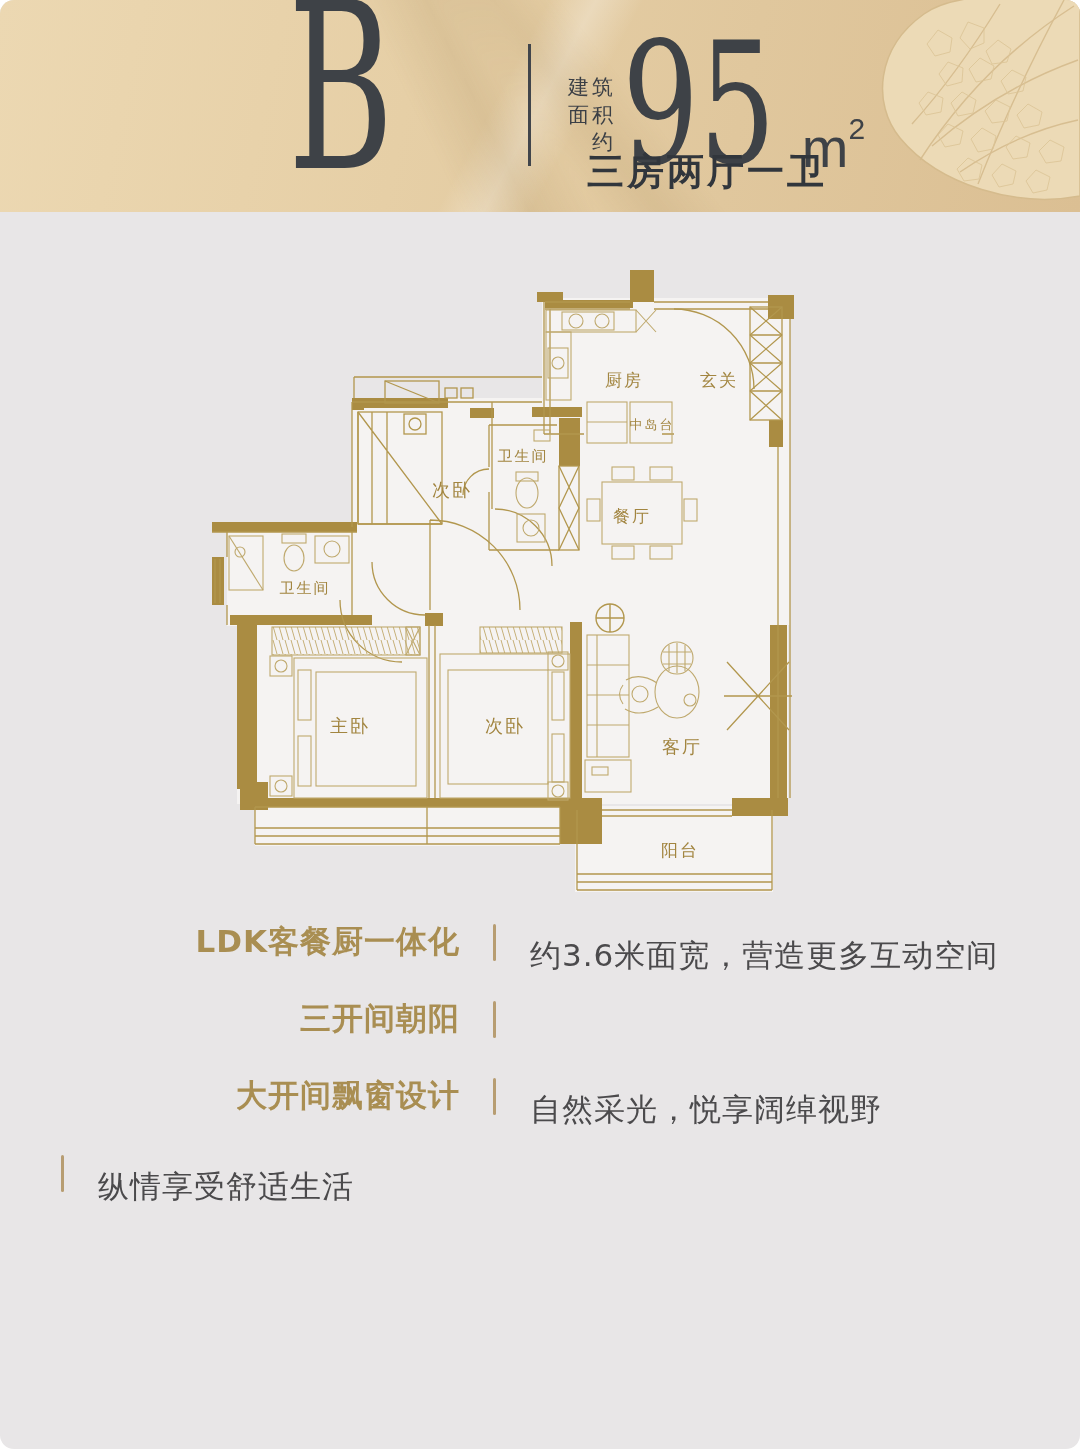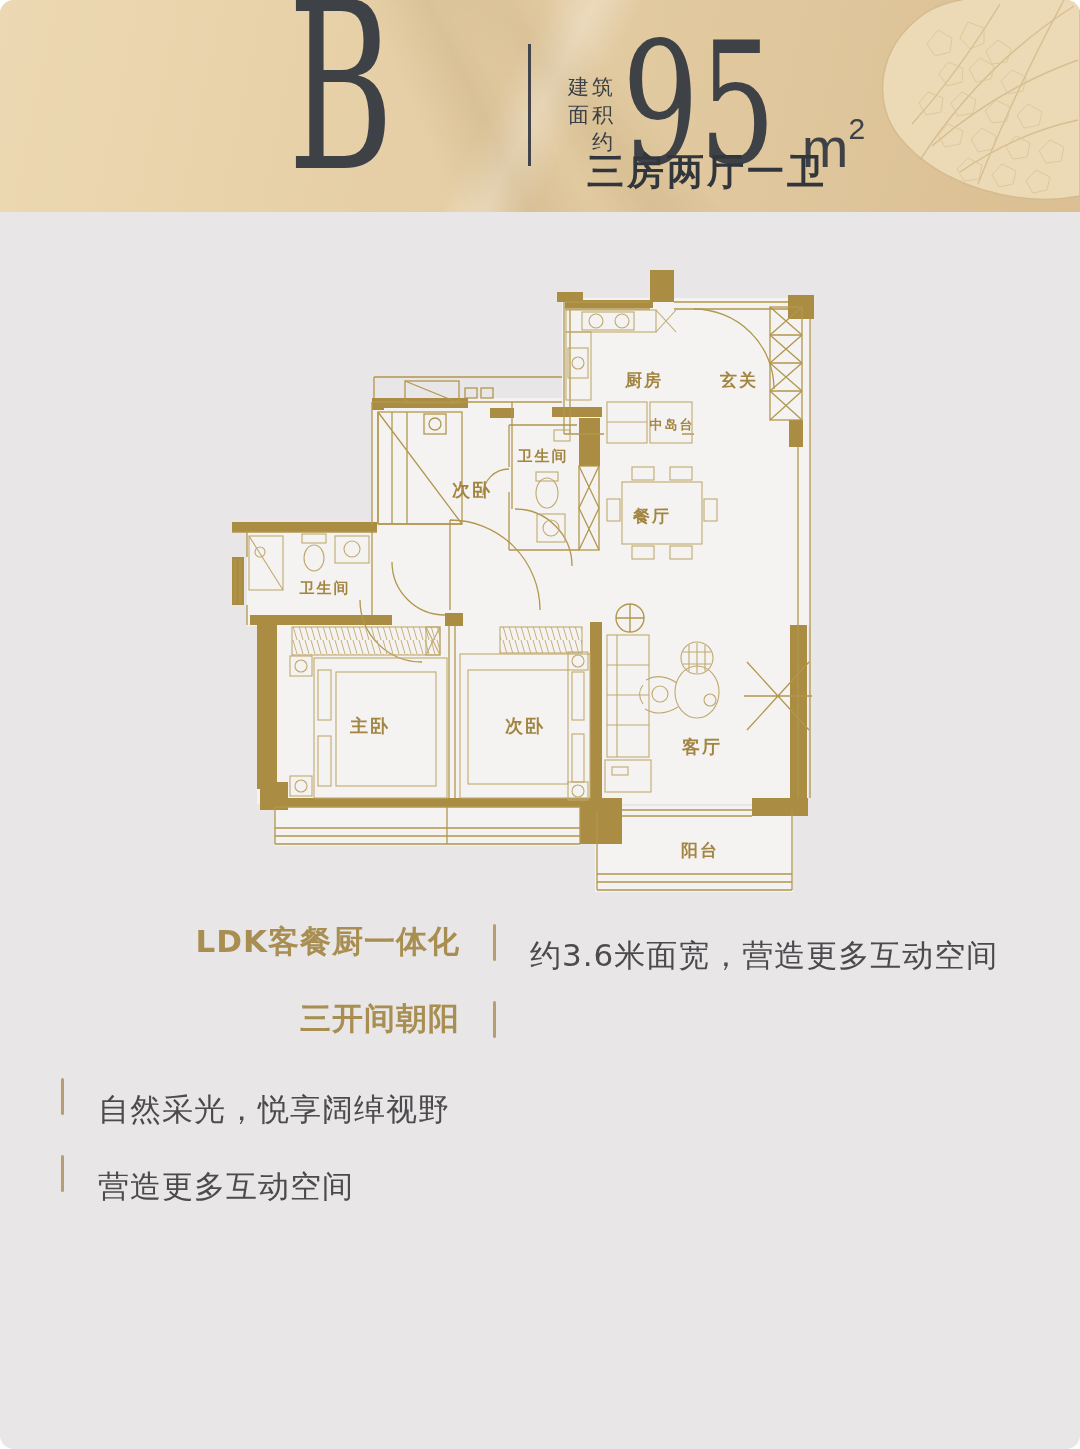--- a/index.html
+++ b/index.html
@@ -51,21 +51,21 @@
   .area-unit{
     font-family:Liberation Sans, sans-serif;
     font-size:56px;color:#3e4247;margin-left:-34px;margin-top:72px;letter-spacing:0;
   }
   .area-unit sup{font-size:30px;vertical-align:28px;}
   .layout-summary{
     position:absolute;left:587px;top:147px;
     font-size:37px;font-weight:bold;color:#31363c;letter-spacing:3px;white-space:nowrap;
   }
   
-  .plan-wrap{position:absolute;left:232px;top:262px;width:600px;height:650px;font-weight:bold;}
+  .plan-wrap{position:absolute;left:212px;top:262px;width:600px;height:650px;}
   .plan-wrap svg text{
     font-family:"DejaVu Sans","Liberation Sans",sans-serif;
     fill:#a28540;letter-spacing:2px;
   }
   
   .features{position:absolute;left:0;top:916px;width:1080px;padding-left:28px;}
   .f-row{display:flex;align-items:center;height:52px;margin-bottom:25px;}
   .f-title{
     width:432px;text-align:right;font-size:31px;font-weight:bold;
     color:#a98e52;letter-spacing:1px;
@@ -280,22 +280,23 @@
     <div class="f-row">
       <div class="f-title">LDK客餐厨一体化</div>
       <div class="f-bar"></div>
       <div class="f-desc">约3.6米面宽，营造更多互动空间</div>
     </div>
     <div class="f-row">
       <div class="f-title">三开间朝阳</div>
       <div class="f-bar"></div>
     </div>
     <div class="f-row">
+      <div class="f-title">大开间飘窗设计</div>
       <div class="f-bar"></div>
       <div class="f-desc">自然采光，悦享阔绰视野</div>
     </div>
     <div class="f-row">
       <div class="f-bar"></div>
-      <div class="f-desc">营造更多互动空间</div>
+      <div class="f-desc">纵情享受舒适生活</div>
     </div>
   </div>
 
 </div>
 
 </body></html>

